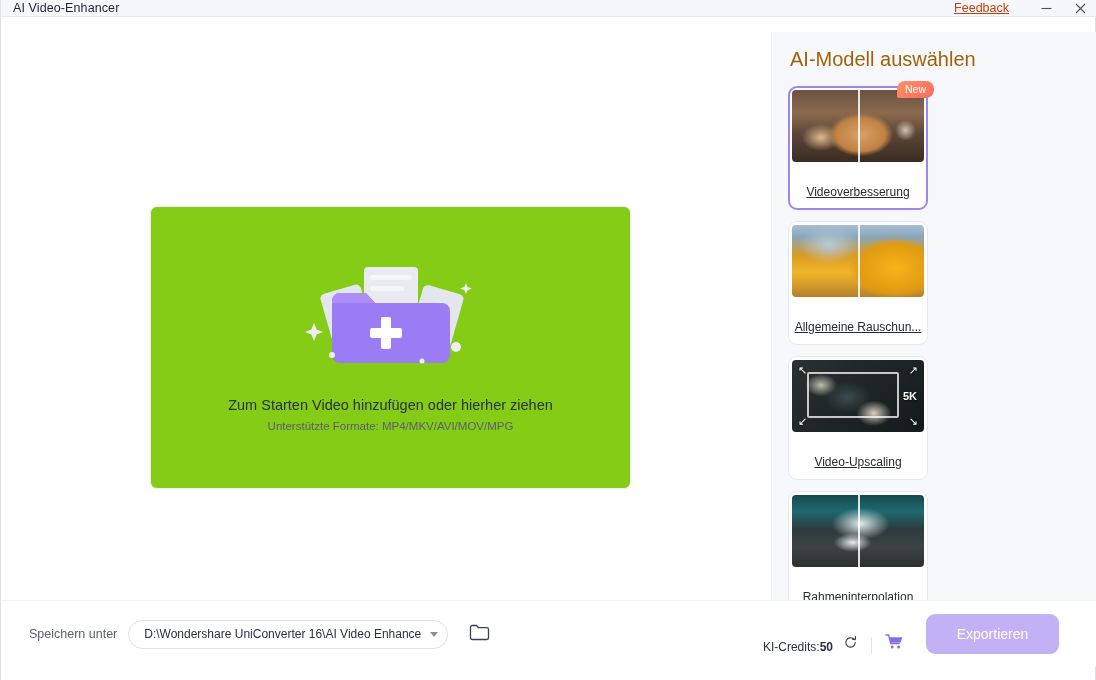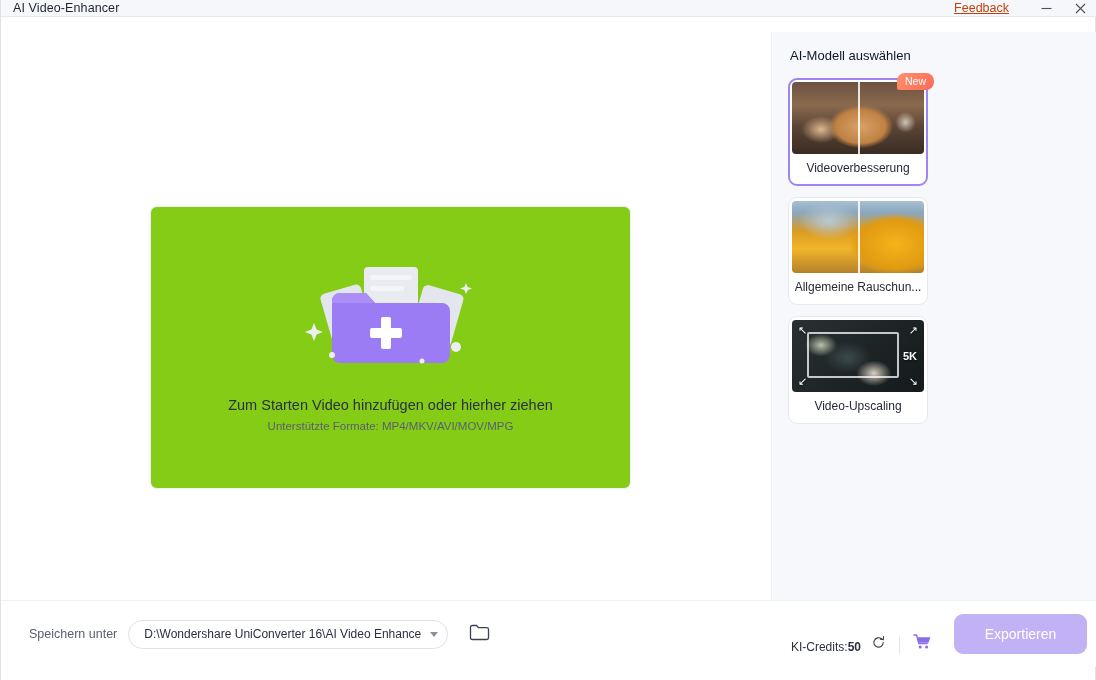--- a/index.html
+++ b/index.html
@@ -88,22 +88,22 @@
   
   .right-panel {
     position: absolute;
     top: 32px; left: 770px;
     width: 325px; height: 568px;
     background: #f6f8fb;
     border-left: 1px solid #eceff4;
     padding: 16px 18px 0 16px;
   }
   .panel-title {
-    font-size: 13px;
-    color: #0f172a;
+    font-size: 20px;
+    color: #a16207;
     margin-bottom: 15px;
     margin-left: 2px;
   }
   .model-grid {
     display: flex;
     flex-wrap: wrap;
     gap: 11px 13px;
   }
   .model-card {
     position: relative;
@@ -130,24 +130,25 @@
     position: absolute; top: 0; bottom: 0;
     left: 50%;
     width: 2px;
     background: rgba(255,255,255,.85);
   }
   .model-label {
     display: block;
     text-align: center;
     font-size: 12px;
     color: #262a36;
-    padding: 7px 2px 7px;
+    padding: 23px 2px 7px;
     white-space: nowrap;
     overflow: hidden;
     text-overflow: ellipsis;
+    text-decoration: underline;
   }
   .badge-new {
     position: absolute;
     top: -7px; right: -8px;
     background: linear-gradient(135deg,#ff8f6b,#fb6b5a);
     color: #ffffff;
     font-size: 10.5px;
     padding: 2px 8px 3px;
     border-radius: 8px 8px 8px 2px;
     z-index: 5;
@@ -204,21 +205,21 @@
   }
 
   
   .bottom-bar {
     position: absolute;
     top: 600px; left: 0;
     width: 1096px; height: 67px;
     background: #ffffff;
     border-top: 1px solid #eceff4;
     display: flex; align-items: center;
-    padding: 0 10px 0 28px;
+    padding: 0 38px 0 28px;
   }
   .save-label { font-size: 12.5px; color: #5b6070; }
   .path-field {
     margin-left: 11px;
     width: 320px; height: 29px;
     border: 1px solid #dde1e8;
     border-radius: 15px;
     background: #ffffff;
     display: flex; align-items: center;
     padding: 0 9px 0 12px;
@@ -361,20 +362,26 @@
           <div class="frame"></div>
           <span class="corner" style="left:6px;top:5px;">↖</span>
           <span class="corner" style="right:6px;top:5px;">↗</span>
           <span class="corner" style="left:6px;bottom:5px;">↙</span>
           <span class="corner" style="right:6px;bottom:5px;">↘</span>
           <span class="badge-8k">5K</span>
         </div>
         <span class="model-label">Video-Upscaling</span>
       </div>
 
+      <div class="model-card">
+        <div class="thumb th-car">
+          <div class="split"></div>
+        </div>
+        <span class="model-label">Rahmeninterpolation</span>
+      </div>
 
     </div>
   </div>
 
   <div class="bottom-bar">
     <span class="save-label">Speichern unter</span>
     <div class="path-field">
       <span class="path-text">D:\Wondershare UniConverter 16\AI Video Enhance</span>
       <span class="caret"></span>
     </div>

